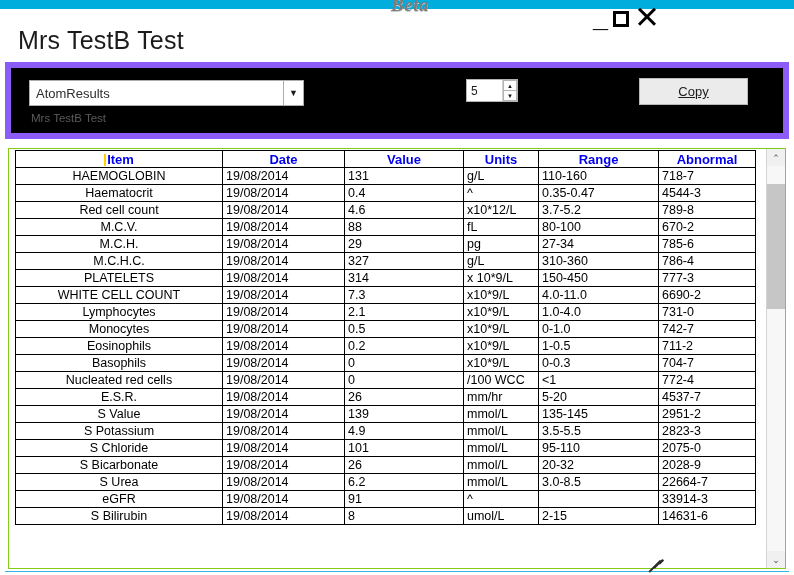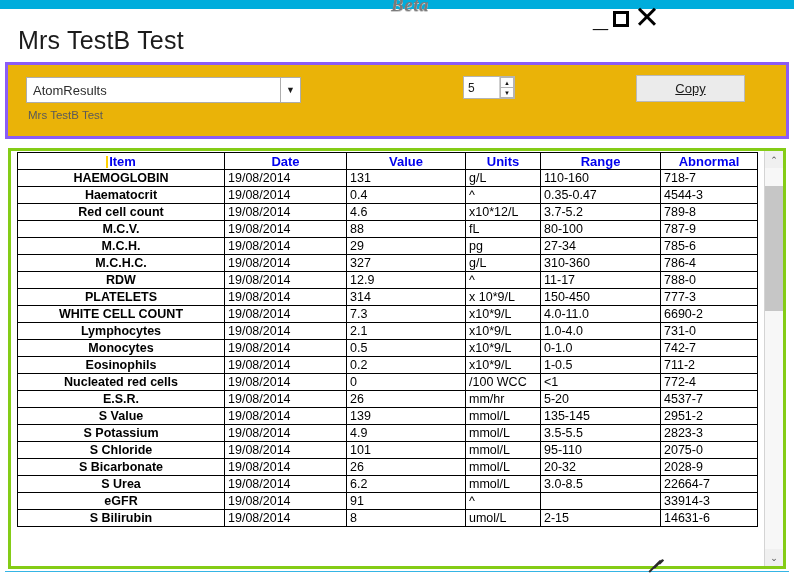--- a/index.html
+++ b/index.html
@@ -59,22 +59,22 @@
     font-size: 25px; color: #1b1b1b;
     font-weight: normal;
     letter-spacing: 0.2px;
     white-space: nowrap;
   }
 
   
   .panel {
     position: absolute; left: 5px; top: 62px;
     width: 784px; height: 77px;
-    border: 3px solid #8b5cf6;
-    background: #eab308;
+    border: 6px solid #8b5cf6;
+    background: #000000;
   }
   .combo {
     position: absolute; left: 18px; top: 12px;
     width: 275px; height: 26px;
     border: 1px solid #adadad;
     background: #ffffff;
     display: flex; align-items: stretch;
   }
   .combo-value {
     flex: 1;
@@ -128,21 +128,21 @@
     font-size: 13px; color: #1b1b1b;
     display: flex; align-items: center; justify-content: center;
     cursor: pointer;
     text-decoration: underline;
   }
 
   
   .grid-wrap {
     position: absolute; left: 8px; top: 148px;
     width: 778px; height: 421px;
-    border: 3px solid #84cc16;
+    border: 1px solid #84cc16;
     background: #ffffff;
     display: flex;
   }
   .grid-scroll-area {
     width: 757px; height: 100%;
     overflow: hidden;
     position: relative;
   }
   table.grid {
     border-collapse: collapse;
@@ -176,21 +176,21 @@
     background: #ffffff;
   }
   table.grid th.left-pad-head { position: relative; }
   table.grid th .caret {
     display: inline-block;
     width: 2px; height: 12px;
     background: #FFD100;
     vertical-align: -2px;
     margin-right: 1px;
   }
-  table.grid td.item  { text-align: center; font-weight: bold; }
+  table.grid td.item  { text-align: center; }
   table.grid td.date,
   table.grid td.value,
   table.grid td.units,
   table.grid td.range,
   table.grid td.abn   { text-align: left; }
 
   
   .vscroll {
     width: 19px; height: 100%;
     background: #f0f0f0;
@@ -316,47 +316,39 @@
               <td class="units">x10*12/L</td>
               <td class="range">3.7-5.2</td>
               <td class="abn">789-8</td>
             </tr>
             <tr>
               <td class="item">M.C.V.</td>
               <td class="date">19/08/2014</td>
               <td class="value">88</td>
               <td class="units">fL</td>
               <td class="range">80-100</td>
-              <td class="abn">787-9</td>
+              <td class="abn">670-2</td>
             </tr>
             <tr>
               <td class="item">M.C.H.</td>
               <td class="date">19/08/2014</td>
               <td class="value">29</td>
               <td class="units">pg</td>
               <td class="range">27-34</td>
               <td class="abn">785-6</td>
             </tr>
             <tr>
               <td class="item">M.C.H.C.</td>
               <td class="date">19/08/2014</td>
               <td class="value">327</td>
               <td class="units">g/L</td>
               <td class="range">310-360</td>
               <td class="abn">786-4</td>
             </tr>
             <tr>
-              <td class="item">RDW</td>
-              <td class="date">19/08/2014</td>
-              <td class="value">12.9</td>
-              <td class="units">^</td>
-              <td class="range">11-17</td>
-              <td class="abn">788-0</td>
-            </tr>
-            <tr>
               <td class="item">PLATELETS</td>
               <td class="date">19/08/2014</td>
               <td class="value">314</td>
               <td class="units">x 10*9/L</td>
               <td class="range">150-450</td>
               <td class="abn">777-3</td>
             </tr>
             <tr>
               <td class="item">WHITE CELL COUNT</td>
               <td class="date">19/08/2014</td>
@@ -381,20 +373,28 @@
               <td class="range">0-1.0</td>
               <td class="abn">742-7</td>
             </tr>
             <tr>
               <td class="item">Eosinophils</td>
               <td class="date">19/08/2014</td>
               <td class="value">0.2</td>
               <td class="units">x10*9/L</td>
               <td class="range">1-0.5</td>
               <td class="abn">711-2</td>
+            </tr>
+            <tr>
+              <td class="item">Basophils</td>
+              <td class="date">19/08/2014</td>
+              <td class="value">0</td>
+              <td class="units">x10*9/L</td>
+              <td class="range">0-0.3</td>
+              <td class="abn">704-7</td>
             </tr>
             <tr>
               <td class="item">Nucleated red cells</td>
               <td class="date">19/08/2014</td>
               <td class="value">0</td>
               <td class="units">/100 WCC</td>
               <td class="range">&lt;1</td>
               <td class="abn">772-4</td>
             </tr>
             <tr>

